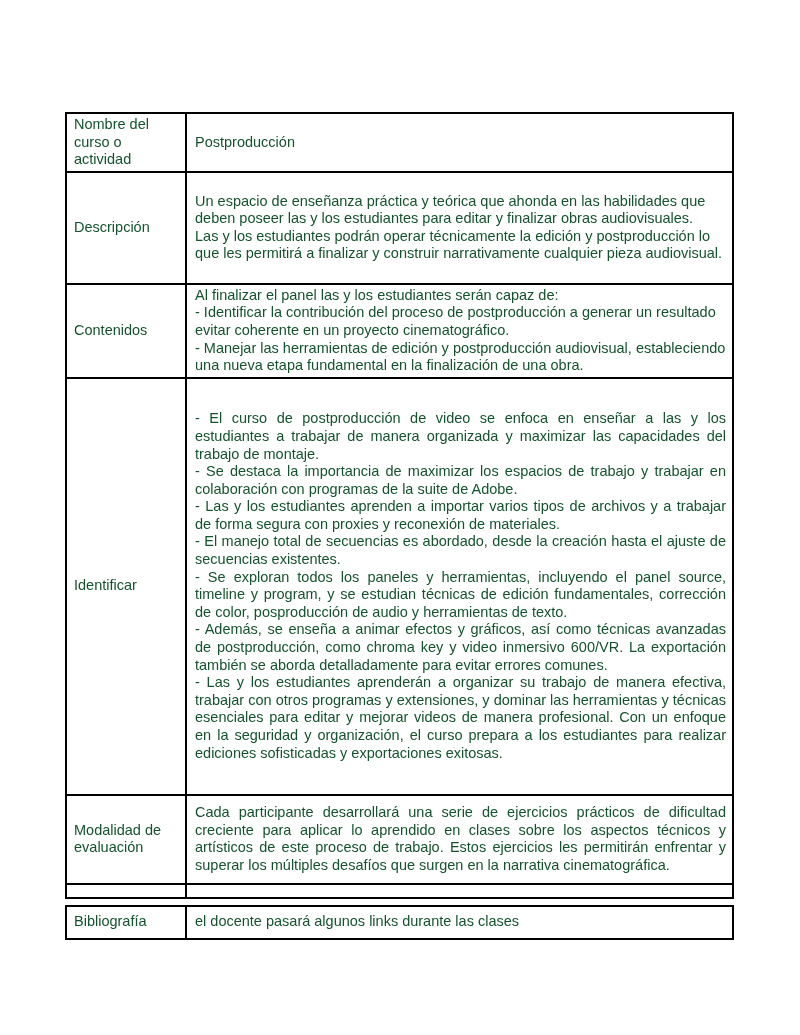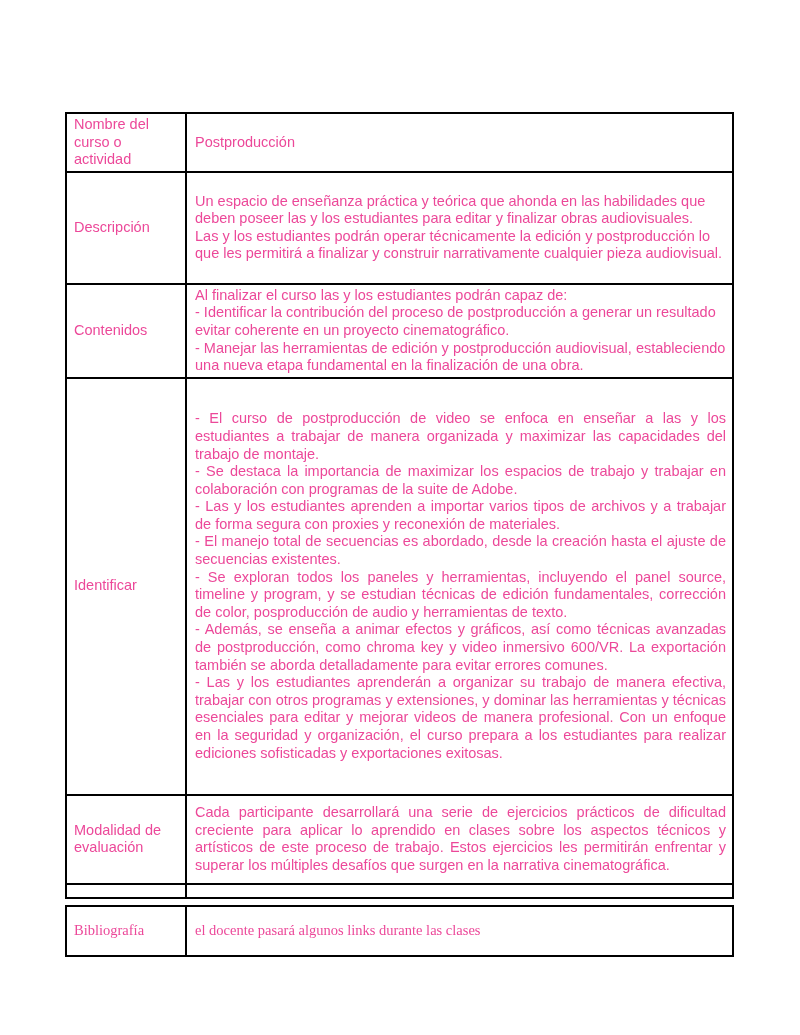--- a/index.html
+++ b/index.html
@@ -6,21 +6,21 @@
     margin: 0;
     padding: 0;
     background: #ffffff;
   }
   .page {
     position: relative;
     width: 800px;
     height: 1035px;
     background: #ffffff;
     font-family: "Liberation Sans", "DejaVu Sans", sans-serif;
-    color: #ec4899;
+    color: #14532d;
     overflow: hidden;
   }
   .tables-wrap {
     position: absolute;
     left: 65px;
     top: 112px;
     width: 667px;
   }
   table.doc-table {
     border-collapse: collapse;
@@ -52,21 +52,21 @@
 
   
   tr.r0 { height: 54px; }
   tr.r1 { height: 112px; }
   tr.r2 { height: 88px; }
   tr.r3 { height: 417px; }
   tr.r4 { height: 89px; }
   tr.r5 { height: 14px; }
 
   table.biblio-table { margin-top: 6px; }
-  table.biblio-table tr { height: 50px; font-family: Liberation Serif, serif; }
+  table.biblio-table tr { height: 33px; }
 </style>
 </head>
 <body>
 
 <div class="page">
   <div class="tables-wrap">
 
     <table class="doc-table course-table">
       <colgroup>
           <col class="c-label">
@@ -82,21 +82,21 @@
           <tr class="r1">
     <td class="label-cell">Descripción</td>
     <td class="content-cell">
               <p>Un espacio de enseñanza práctica y teórica que ahonda en las habilidades que deben poseer las y los estudiantes para editar y finalizar obras audiovisuales.</p>
               <p>Las y los estudiantes podrán operar técnicamente la edición y postproducción lo que les permitirá a finalizar y construir narrativamente cualquier pieza audiovisual.</p>
             </td>
   </tr>
           <tr class="r2">
     <td class="label-cell">Contenidos</td>
     <td class="content-cell">
-              <p>Al finalizar el curso las y los estudiantes podrán capaz de:</p>
+              <p>Al finalizar el panel las y los estudiantes serán capaz de:</p>
               <p>- Identificar la contribución del proceso de postproducción a generar un resultado evitar coherente en un proyecto cinematográfico.</p>
               <p>- Manejar las herramientas de edición y postproducción audiovisual, estableciendo una nueva etapa fundamental en la finalización de una obra.</p>
             </td>
   </tr>
           <tr class="r3 align-justify">
     <td class="label-cell">Identificar</td>
     <td class="content-cell">
               <p>- El curso de postproducción de video se enfoca en enseñar a las y los estudiantes a trabajar de manera organizada y maximizar las capacidades del trabajo de montaje.</p>
               <p>- Se destaca la importancia de maximizar los espacios de trabajo y trabajar en colaboración con programas de la suite de Adobe.</p>
               <p>- Las y los estudiantes aprenden a importar varios tipos de archivos y a trabajar de forma segura con proxies y reconexión de materiales.</p>

